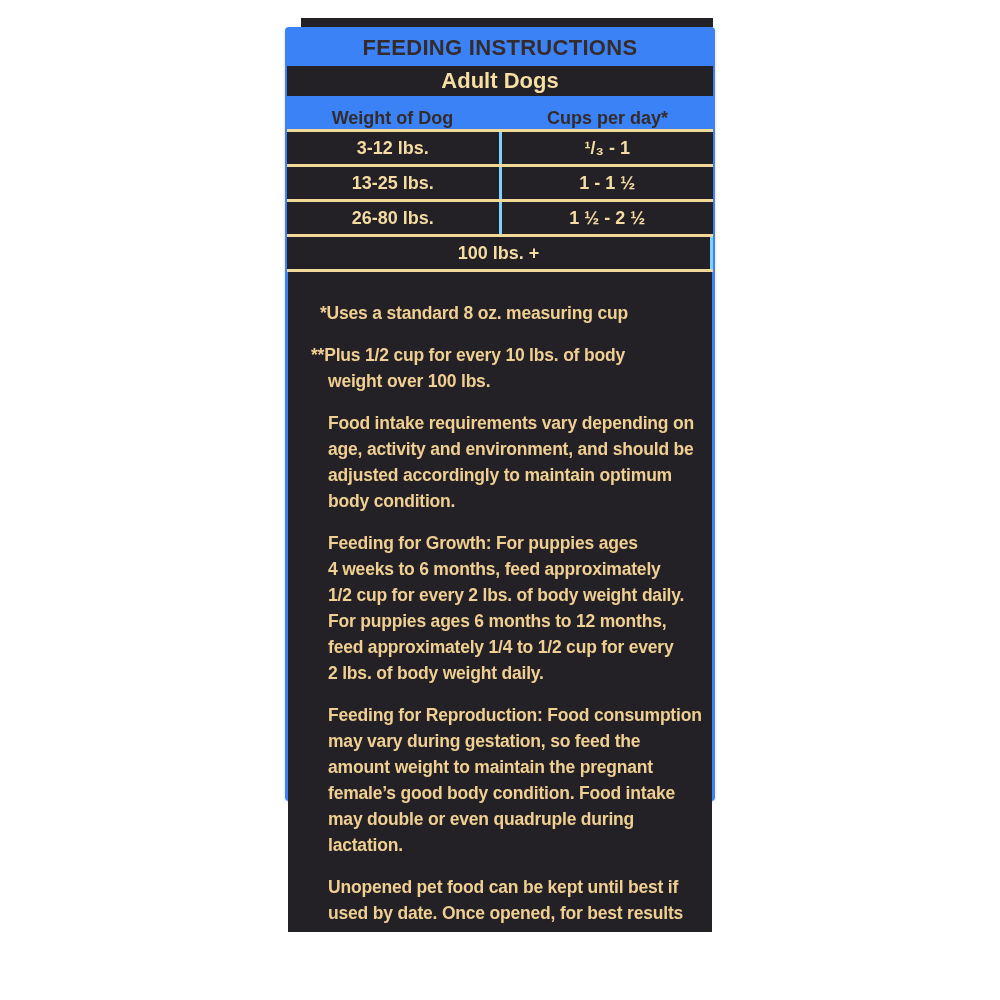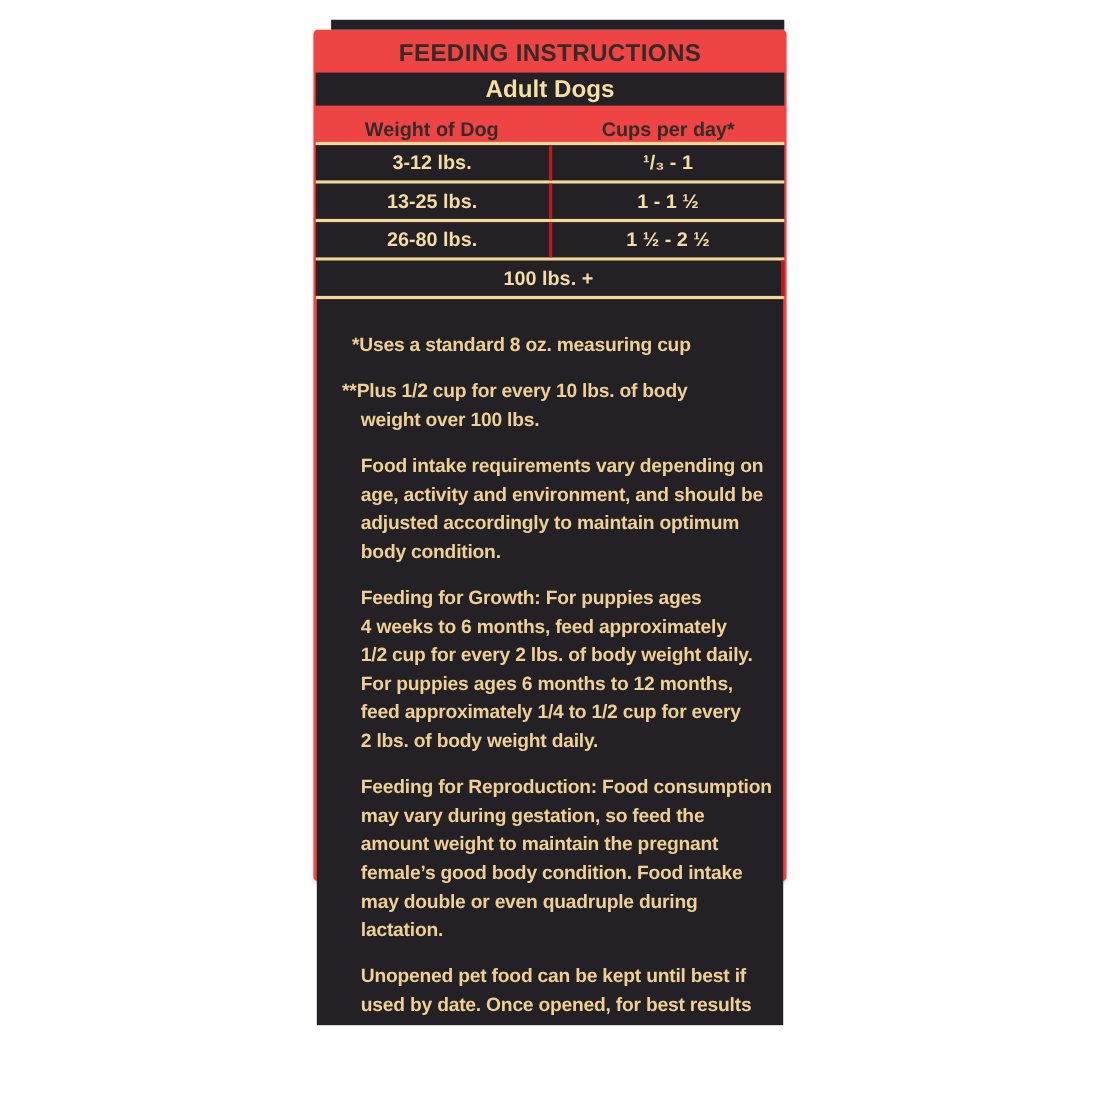--- a/index.html
+++ b/index.html
@@ -7,21 +7,21 @@
     width: 1000px; height: 1000px;
     background: #ffffff;
     position: relative;
     font-family: "Liberation Sans", sans-serif;
     font-weight: bold;
   }
   .label {
     position: absolute;
     left: 285px; top: 27px;
     width: 430px; height: 774px;
-    background: #ef4444;
+    background: #3b82f6;
     border-radius: 4px;
     box-sizing: border-box;
     padding-top: 8px;
     box-shadow: 0 1px 3px rgba(0,0,0,0.18);
   }
   .top-strip {
     position: absolute;
     top: -9px; left: 16px;
     width: 412px; height: 9px;
     background: #232026;
@@ -62,21 +62,21 @@
     background: #232026;
     border-bottom: 3px solid #f2d997;
   }
   .t-row .cell {
     flex: 1;
     color: #f4dca2;
     font-size: 18px;
     text-align: center;
     line-height: 32px;
   }
-  .t-row .cell.weight { border-right: 3px solid #b91c1c; }
+  .t-row .cell.weight { border-right: 3px solid #7dd3fc; }
   .notes {
     margin: 0 3px;
     background: #232026;
     height: 660px;
     box-sizing: border-box;
     padding: 12px 10px 0 24px;
     color: #f0d092;
     font-size: 17.5px;
     line-height: 26px;
     letter-spacing: -0.2px;

